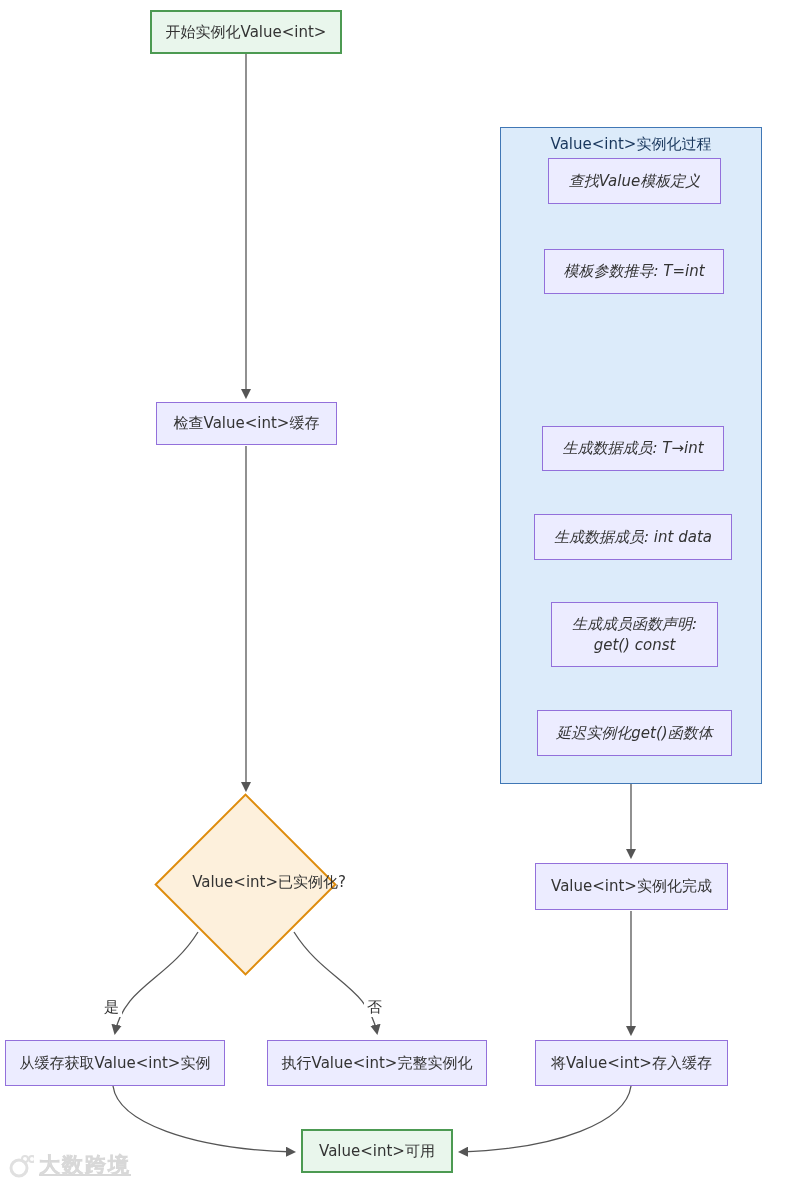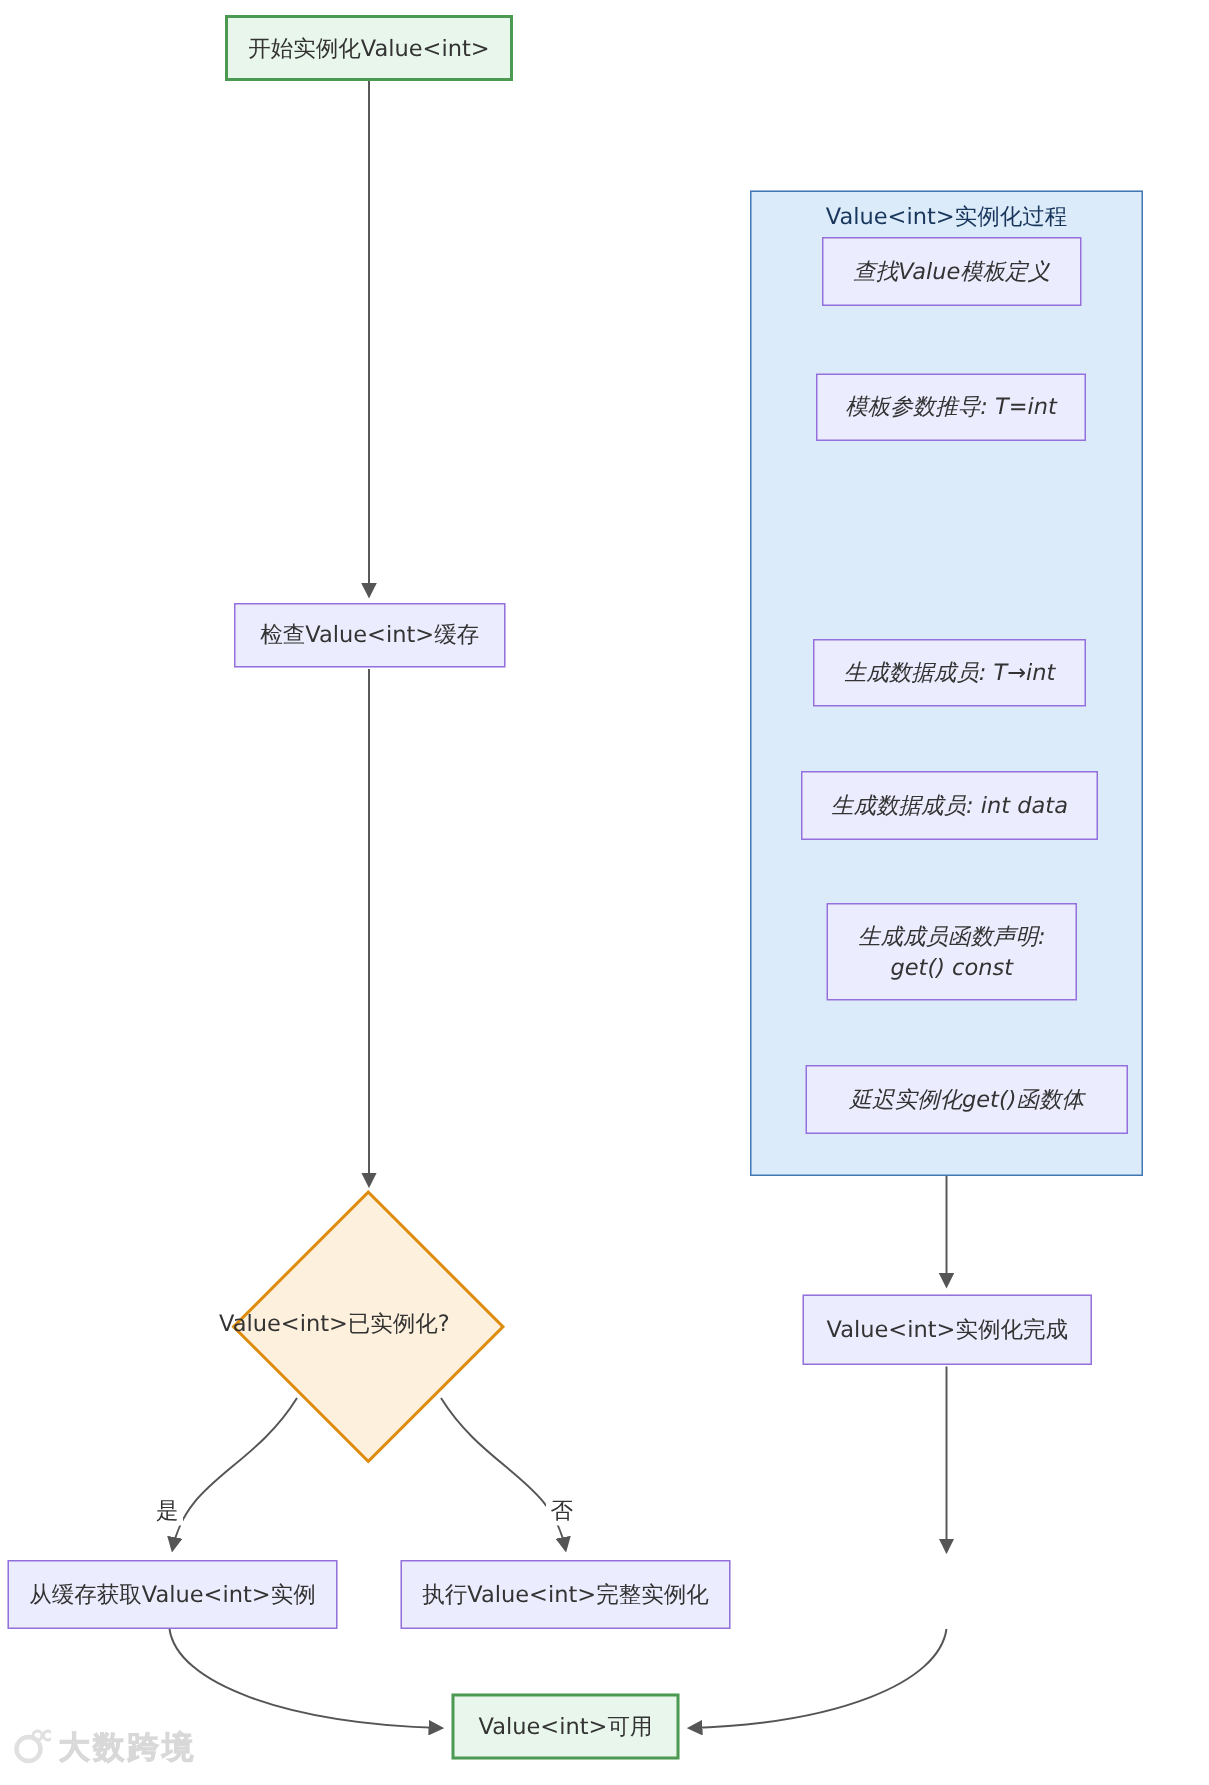--- a/index.html
+++ b/index.html
@@ -21,41 +21,41 @@
     background:var(--start-end-fill,#e9f6ec);
     border:2px solid var(--start-end-border,#4c9a52);
   }
   .diamond-shape{
     position:absolute;z-index:2;left:181px;top:820px;width:129px;height:129px;
     transform:rotate(45deg);box-sizing:border-box;
     background:var(--decision-fill,#fdf0dc);
     border:2px solid var(--decision-border,#de8c0d);
   }
   .diamond-label{
-    position:absolute;z-index:3;left:146px;top:873px;width:200px;text-align:left;
+    position:absolute;z-index:3;left:146px;top:873px;width:200px;text-align:right;
     font-size:15px;
   }
   .subgraph{
     position:absolute;z-index:2;left:500px;top:95px;width:262px;height:657px;
     box-sizing:border-box;background:var(--subgraph-fill,#dcebfa);
     border:1.5px solid var(--subgraph-border,#4077b5);
     margin-top:32px;
   }
   .subgraph-title{
     position:absolute;left:0;top:7px;width:100%;text-align:center;
     font-size:15px;color:#18365c;
   }
   .step{white-space:pre-line;font-style:italic;}
   .edge-label{
     position:absolute;z-index:4;background:#fff;padding:0 3px;font-size:15px;
     color:var(--text,#333);
   }
   .watermark{
-    position:absolute;z-index:5;left:8px;top:1151px;display:flex;align-items:flex-start;gap:5px;
-    color:#e3e3e3;font-size:21px;font-weight:bold;letter-spacing:2px;
+    position:absolute;z-index:5;left:8px;top:1151px;display:flex;align-items:flex-end;gap:5px;
+    color:#e3e3e3;font-size:21px;font-weight:bold;letter-spacing:2px;text-decoration:underline;
     -webkit-text-stroke:0.5px #d8d8d8;
   }
   .watermark svg{display:block;}
 </style>
 </head>
 <body>
 
 <div class="canvas">
 
   <svg class="edges" width="806" height="1190" viewBox="0 0 806 1190">
@@ -89,25 +89,26 @@
   <div class="node" style="left:267px;top:1040px;width:220px;height:46px">执行Value&lt;int&gt;完整实例化</div>
 
   <div class="subgraph">
     <div class="subgraph-title">Value&lt;int&gt;实例化过程</div>
     <div class="node step" style="left:47px;top:30px;width:173px;height:46px">查找Value模板定义</div>
     <div class="node step" style="left:43px;top:121px;width:180px;height:45px">模板参数推导: T=int</div>
     <div class="node step" style="left:41px;top:298px;width:182px;height:45px">生成数据成员: T→int</div>
     <div class="node step" style="left:33px;top:386px;width:198px;height:46px">生成数据成员: int data</div>
     <div class="node step" style="left:50px;top:474px;width:167px;height:65px">生成成员函数声明:
 get() const</div>
-    <div class="node step" style="left:36px;top:582px;width:215px;height:46px">延迟实例化get()函数体</div>
+    <div class="node step" style="left:36px;top:582px;width:195px;height:46px">延迟实例化get()函数体</div>
   </div>
 
   <div class="node" style="left:535px;top:863px;width:193px;height:47px">Value&lt;int&gt;实例化完成</div>
 
+  <div class="node" style="left:535px;top:1040px;width:193px;height:46px">将Value&lt;int&gt;存入缓存</div>
 
   <div class="node green" style="left:301px;top:1129px;width:152px;height:44px">Value&lt;int&gt;可用</div>
 
   <div class="watermark">
     <svg width="26" height="26" viewBox="0 0 26 26">
       <circle cx="11" cy="15" r="8" fill="none" stroke="#e0e0e0" stroke-width="3"></circle>
       <circle cx="17" cy="6" r="3" fill="none" stroke="#e0e0e0" stroke-width="2"></circle>
       <circle cx="24" cy="6" r="3" fill="none" stroke="#e0e0e0" stroke-width="2"></circle>
     </svg>
     <span>大数跨境</span>

